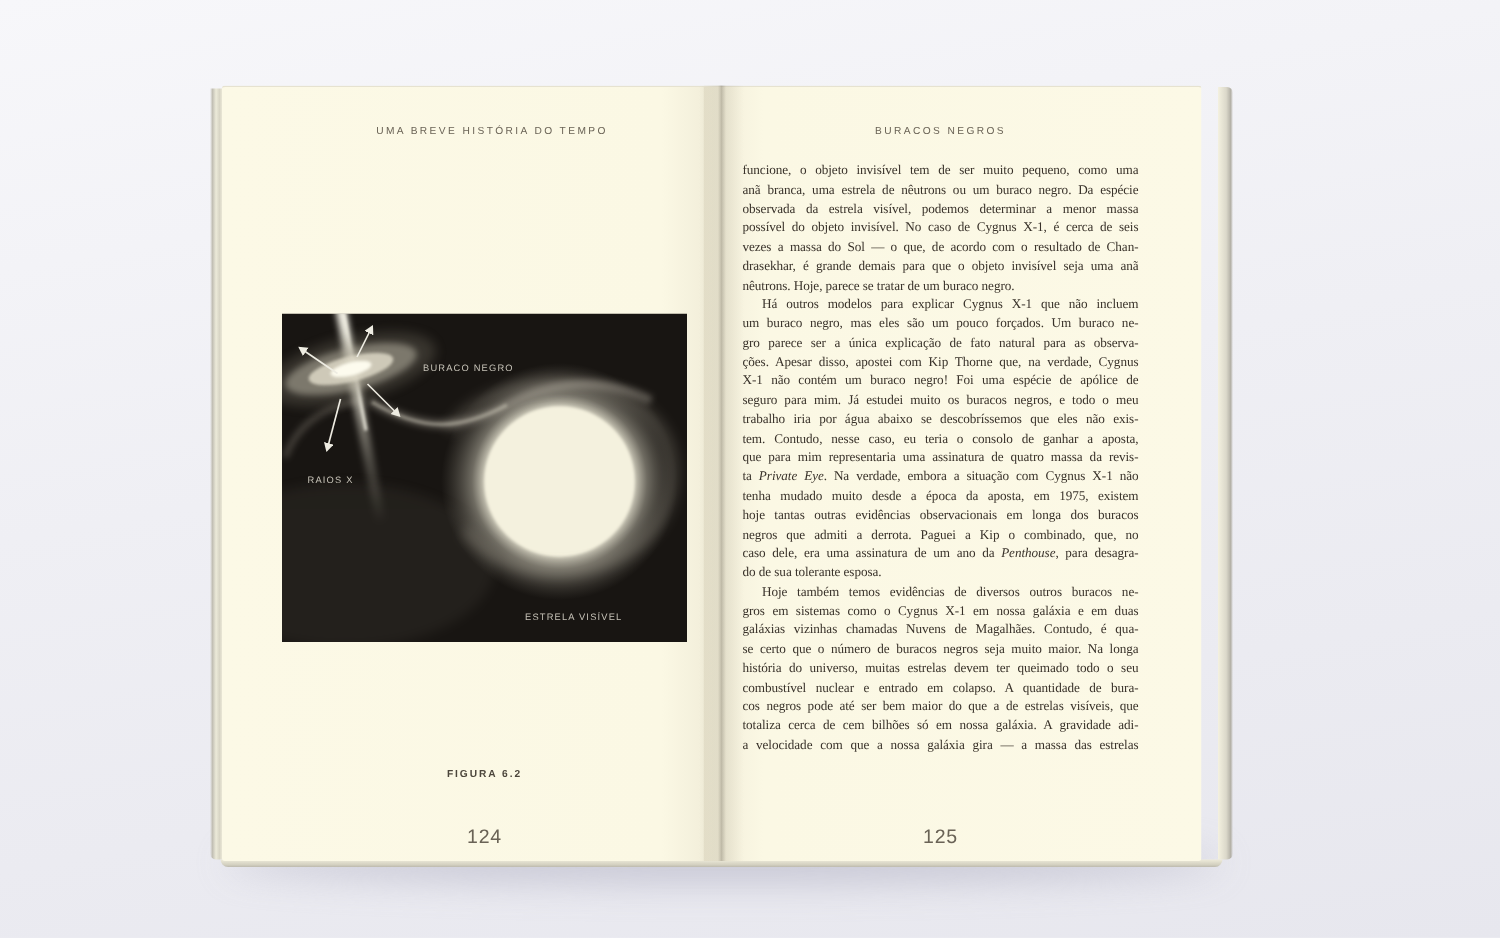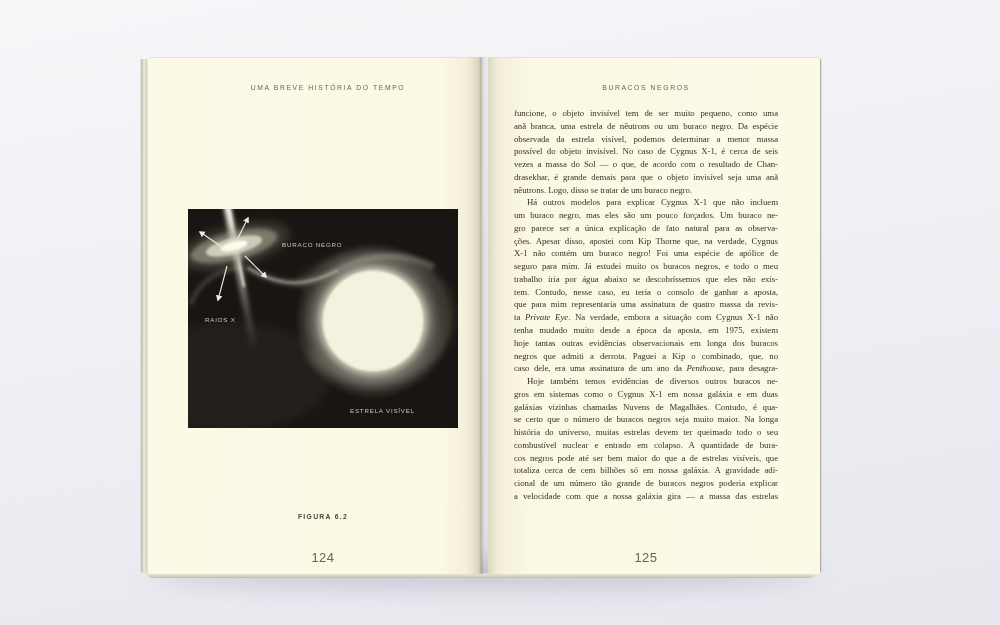--- a/index.html
+++ b/index.html
@@ -14,21 +14,21 @@
          border-radius:0 0 0 4px;}
   .stack-right{position:absolute;left:672px;top:3px;width:10px;height:515px;
          background:linear-gradient(to right,#f4f1e0 0%,#dbd8ca 55%,#b3b0a6 85%,rgba(0,0,0,0) 100%);
          border-radius:0 4px 4px 0;}
   .stack-bottom{position:absolute;left:7px;right:7px;bottom:1px;height:5px;
          background:linear-gradient(to bottom,#eeebda 0%,#d3d0c0 70%,#bdbaae 100%);
          border-radius:0 0 5px 5px;}
   .page{position:absolute;top:2px;height:516px;background:#fbf8e4;}
   .page-left{left:8px;width:333px;border-radius:2px 0 0 2px;border-top:1px solid #e6e2d0;
          background:linear-gradient(to right,#fcf9e6 0%,#fbf8e4 88%,#f2eeda 97%,#e4dfc9 100%);}
-  .page-right{left:348px;width:332px;border-radius:0 2px 2px 0;border-top:1px solid #e6e2d0;
+  .page-right{left:329px;width:332px;border-radius:0 2px 2px 0;border-top:1px solid #e6e2d0;
          background:linear-gradient(to right,#e6e1cb 0%,#f4f0dc 4%,#fbf8e4 12%,#fcf9e6 100%);}
   .gutter{position:absolute;left:326px;top:2px;width:30px;height:517px;pointer-events:none;
          background:linear-gradient(to right,rgba(0,0,0,0) 0%,rgba(96,86,64,.10) 42%,rgba(58,50,36,.28) 50%,rgba(96,86,64,.10) 60%,rgba(0,0,0,0) 100%);}
   .running-head{position:absolute;top:26px;font-size:6.8px;letter-spacing:1.6px;color:#6a6356;
          text-align:center;white-space:nowrap;}
   .head-left{left:30px;width:300px;}
   .head-right{left:26px;width:264px;}
   .figure-box{position:absolute;left:40px;top:151px;width:270px;height:219px;}
   .figure-box svg{display:block;width:270px;height:219px;}
   .fig-caption{position:absolute;left:40px;top:455px;width:270px;text-align:center;
@@ -135,44 +135,44 @@
     <div class="page page-right">
       <div class="running-head head-right">BURACOS NEGROS</div>
 
       <div class="text-column">
           <div class="line">funcione, o objeto invisível tem de ser muito pequeno, como uma</div>
           <div class="line">anã branca, uma estrela de nêutrons ou um buraco negro. Da espécie</div>
           <div class="line">observada da estrela visível, podemos determinar a menor massa</div>
           <div class="line">possível do objeto invisível. No caso de Cygnus X-1, é cerca de seis</div>
           <div class="line">vezes a massa do Sol — o que, de acordo com o resultado de Chan-</div>
           <div class="line">drasekhar, é grande demais para que o objeto invisível seja uma anã</div>
-          <div class="line last">nêutrons. Logo, disso se tratar de um buraco negro.</div>
+          <div class="line last">nêutrons. Hoje, parece se tratar de um buraco negro.</div>
           <div class="line indent">Há outros modelos para explicar Cygnus X-1 que não incluem</div>
           <div class="line">um buraco negro, mas eles são um pouco forçados. Um buraco ne-</div>
           <div class="line">gro parece ser a única explicação de fato natural para as observa-</div>
           <div class="line">ções. Apesar disso, apostei com Kip Thorne que, na verdade, Cygnus</div>
           <div class="line">X-1 não contém um buraco negro! Foi uma espécie de apólice de</div>
           <div class="line">seguro para mim. Já estudei muito os buracos negros, e todo o meu</div>
           <div class="line">trabalho iria por água abaixo se descobríssemos que eles não exis-</div>
           <div class="line">tem. Contudo, nesse caso, eu teria o consolo de ganhar a aposta,</div>
           <div class="line">que para mim representaria uma assinatura de quatro massa da revis-</div>
           <div class="line">ta <i>Private Eye</i>. Na verdade, embora a situação com Cygnus X-1 não</div>
           <div class="line">tenha mudado muito desde a época da aposta, em 1975, existem</div>
           <div class="line">hoje tantas outras evidências observacionais em longa dos buracos</div>
           <div class="line">negros que admiti a derrota. Paguei a Kip o combinado, que, no</div>
           <div class="line">caso dele, era uma assinatura de um ano da <i>Penthouse</i>, para desagra-</div>
+          <div class="line last">do de sua tolerante esposa.</div>
           <div class="line indent">Hoje também temos evidências de diversos outros buracos ne-</div>
           <div class="line">gros em sistemas como o Cygnus X-1 em nossa galáxia e em duas</div>
           <div class="line">galáxias vizinhas chamadas Nuvens de Magalhães. Contudo, é qua-</div>
           <div class="line">se certo que o número de buracos negros seja muito maior. Na longa</div>
           <div class="line">história do universo, muitas estrelas devem ter queimado todo o seu</div>
           <div class="line">combustível nuclear e entrado em colapso. A quantidade de bura-</div>
           <div class="line">cos negros pode até ser bem maior do que a de estrelas visíveis, que</div>
           <div class="line">totaliza cerca de cem bilhões só em nossa galáxia. A gravidade adi-</div>
-          <div class="line">cional de um número tão grande de buracos negros poderia explicar</div>
           <div class="line">a velocidade com que a nossa galáxia gira — a massa das estrelas</div>
         </div>
 
       <div class="page-num num-right">125</div>
     </div>
 
     <div class="gutter"></div>
   </div>
 </div>
 

